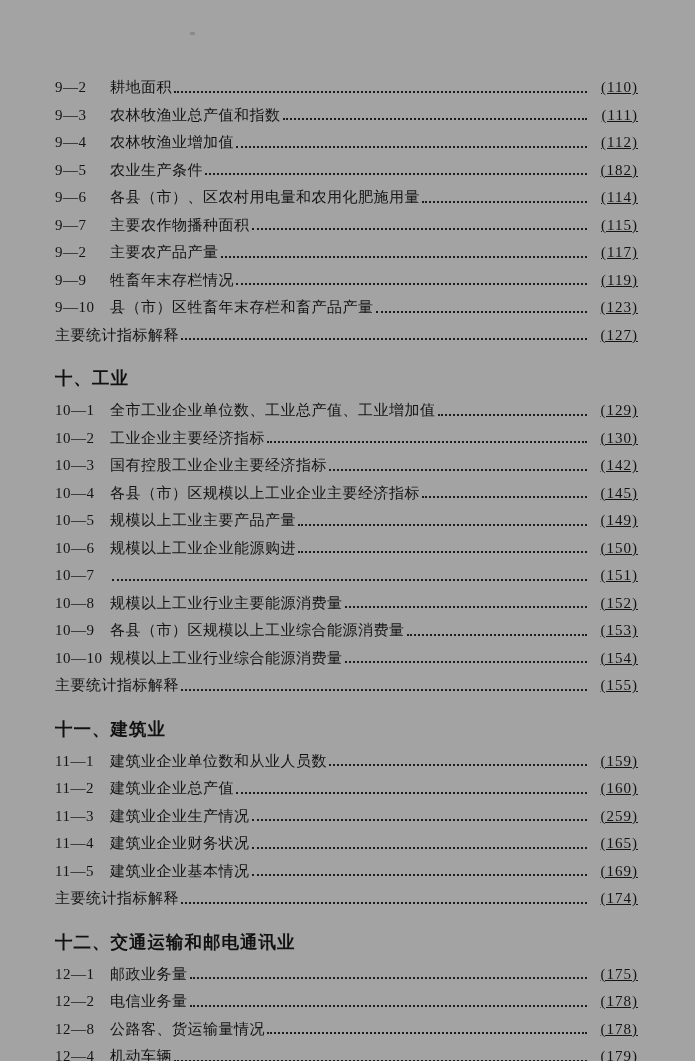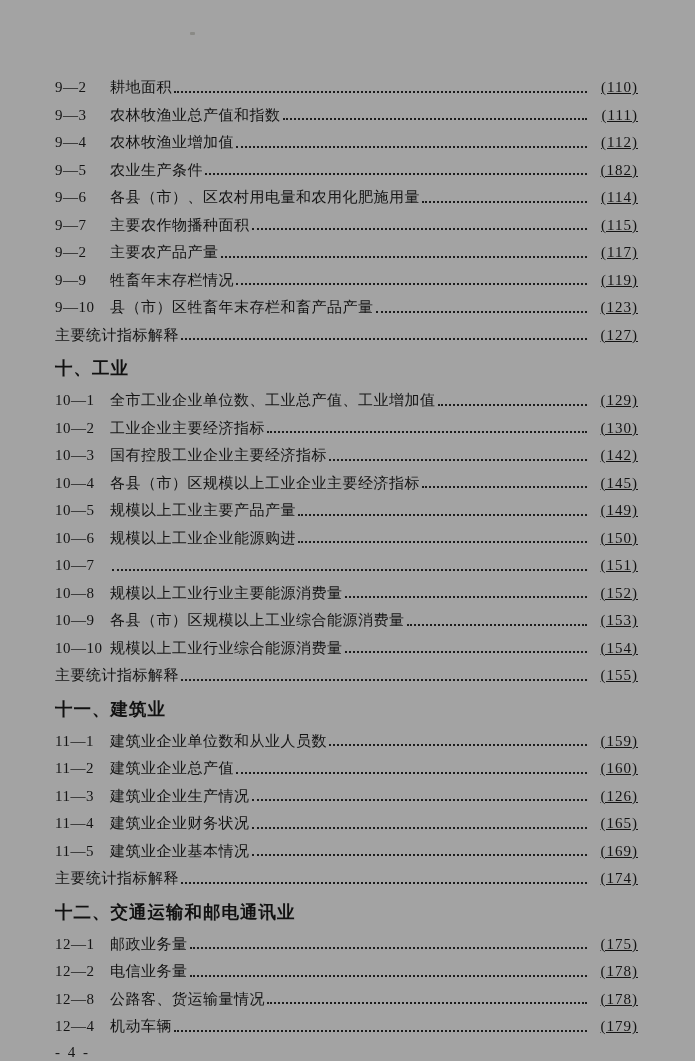--- a/index.html
+++ b/index.html
@@ -55,21 +55,21 @@
     min-width: 46px;
     text-align: right;
     letter-spacing: 1px;
     text-decoration: underline;
   }
   .section-heading {
     font-family: "Liberation Sans", "DejaVu Sans", sans-serif;
     font-weight: bold;
     font-size: 17.5px;
     line-height: 26px;
-    margin: 6px 0 6px 0;
+    margin: 16px 0 6px 0;
     letter-spacing: 1px;
     color: #111;
   }
   .footer {
     margin-top: 3px;
     font-size: 15px;
     letter-spacing: 2px;
   }
 </style>
 </head>
@@ -212,21 +212,21 @@
       <div class="toc-row">
         <span class="no">11—2</span>
         <span class="title">建筑业企业总产值</span>
         <span class="leader"></span>
         <span class="pageno">(160)</span>
       </div>
       <div class="toc-row">
         <span class="no">11—3</span>
         <span class="title">建筑业企业生产情况</span>
         <span class="leader"></span>
-        <span class="pageno">(126)</span>
+        <span class="pageno">(259)</span>
       </div>
       <div class="toc-row">
         <span class="no">11—4</span>
         <span class="title">建筑业企业财务状况</span>
         <span class="leader"></span>
         <span class="pageno">(165)</span>
       </div>
       <div class="toc-row">
         <span class="no">11—5</span>
         <span class="title">建筑业企业基本情况</span>

